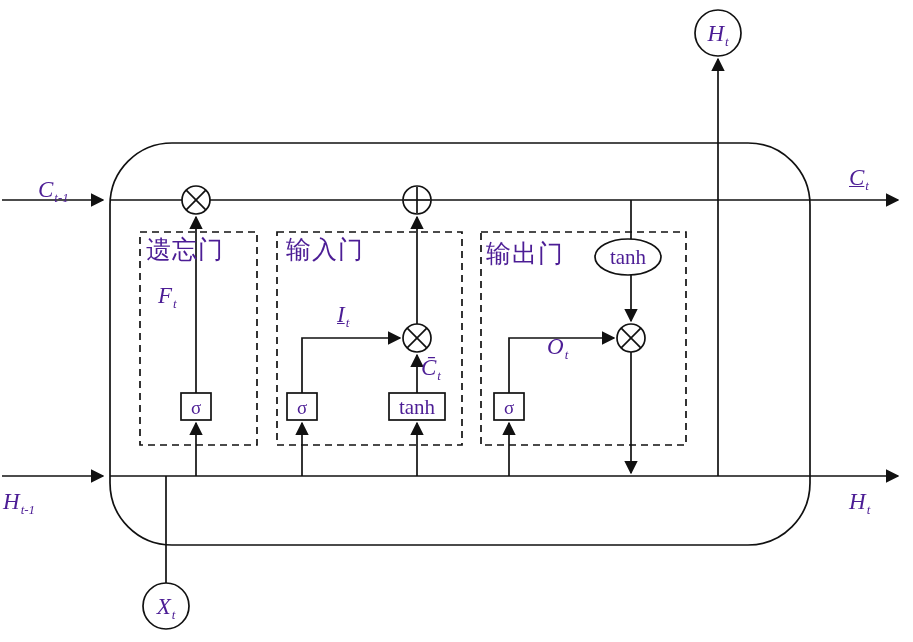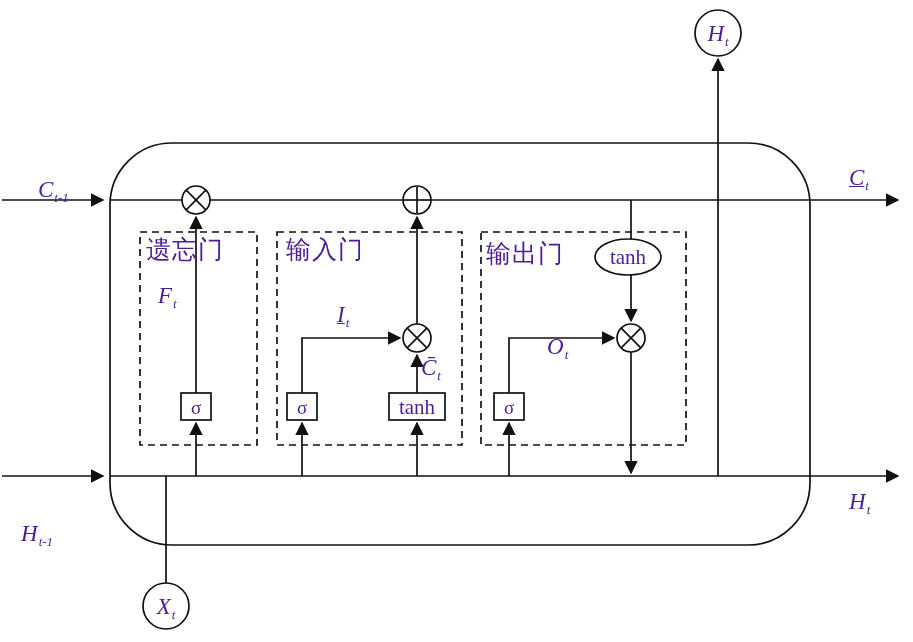--- a/index.html
+++ b/index.html
@@ -100,21 +100,21 @@
       <rect x="494" y="393" width="30" height="27"></rect>
     </g>
   </svg>
 
   <div class="lbl math" style="left:12px; top:178px;margin-left:26px;">
     <span class="m">C</span><span class="s">t-1</span>
   </div>
   <div class="lbl math" style="left:849px; top:166px;text-decoration:underline;">
     <span class="m">C</span><span class="s">t</span>
   </div>
-  <div class="lbl math" style="left:21px; top:490px;margin-top:32px;">
+  <div class="lbl math" style="left:3px; top:490px;">
     <span class="m">H</span><span class="s">t-1</span>
   </div>
   <div class="lbl math" style="left:849px; top:490px;">
     <span class="m">H</span><span class="s">t</span>
   </div>
   <div class="lbl math center" style="left:718px; top:33px;">
     <span class="m">H</span><span class="s">t</span>
   </div>
   <div class="lbl math center" style="left:166px; top:606px;">
     <span class="m">X</span><span class="s">t</span>

